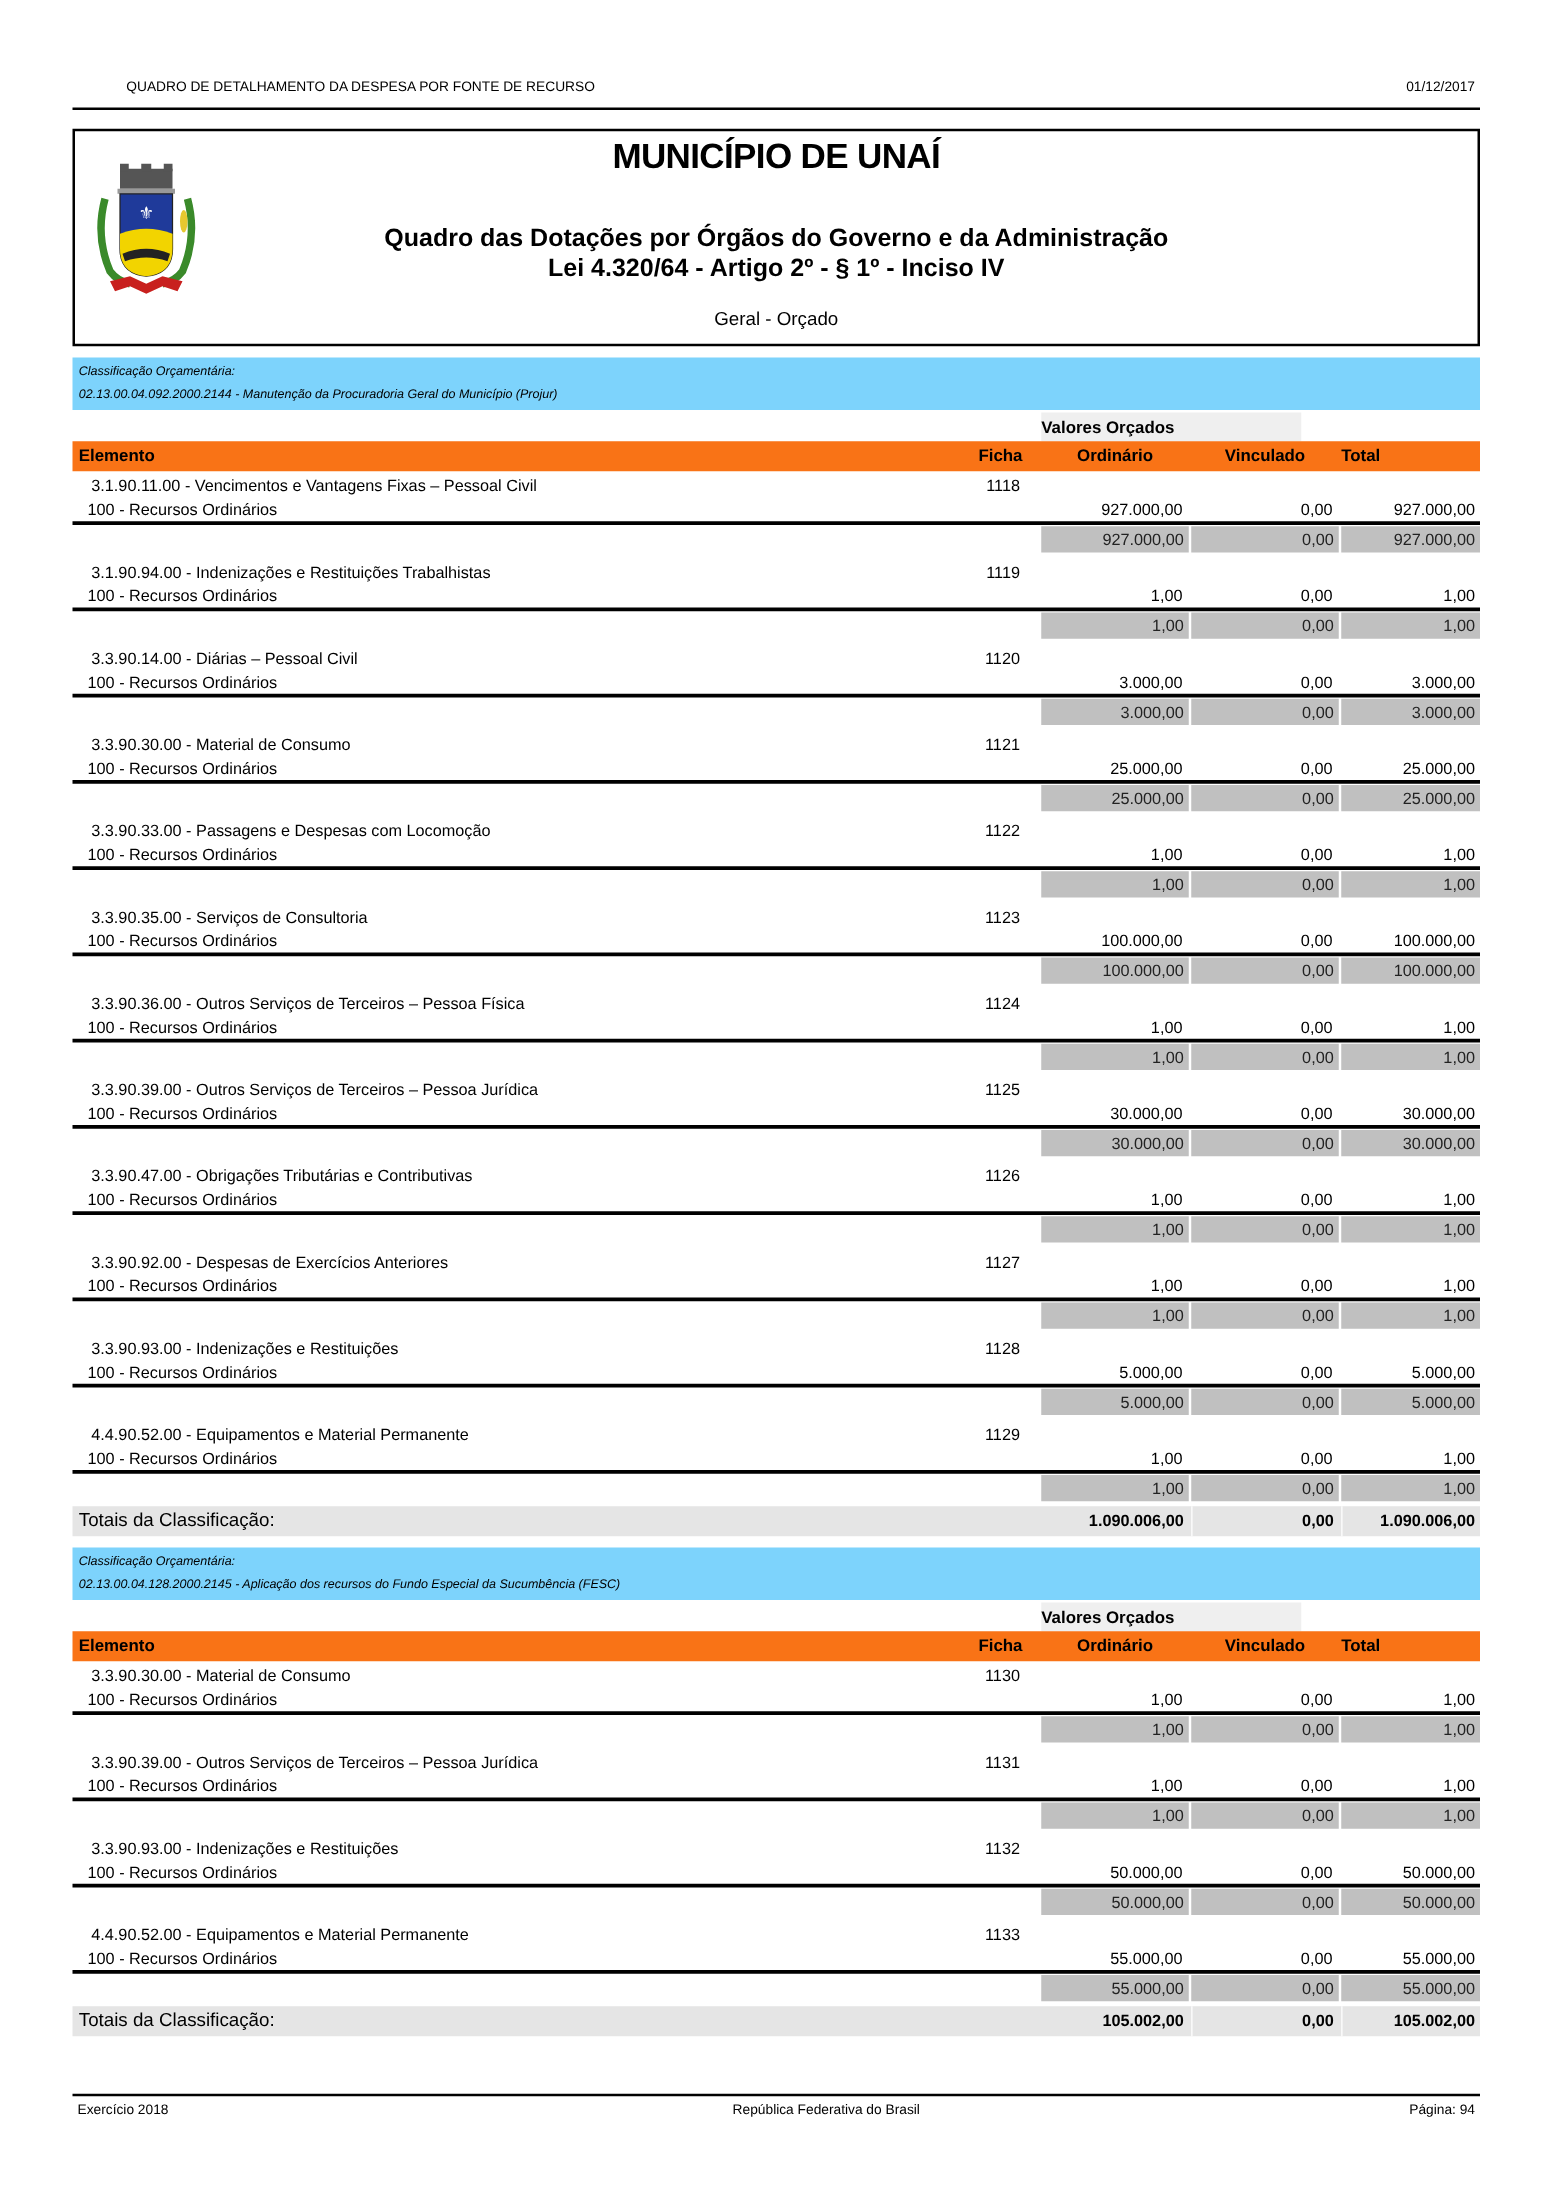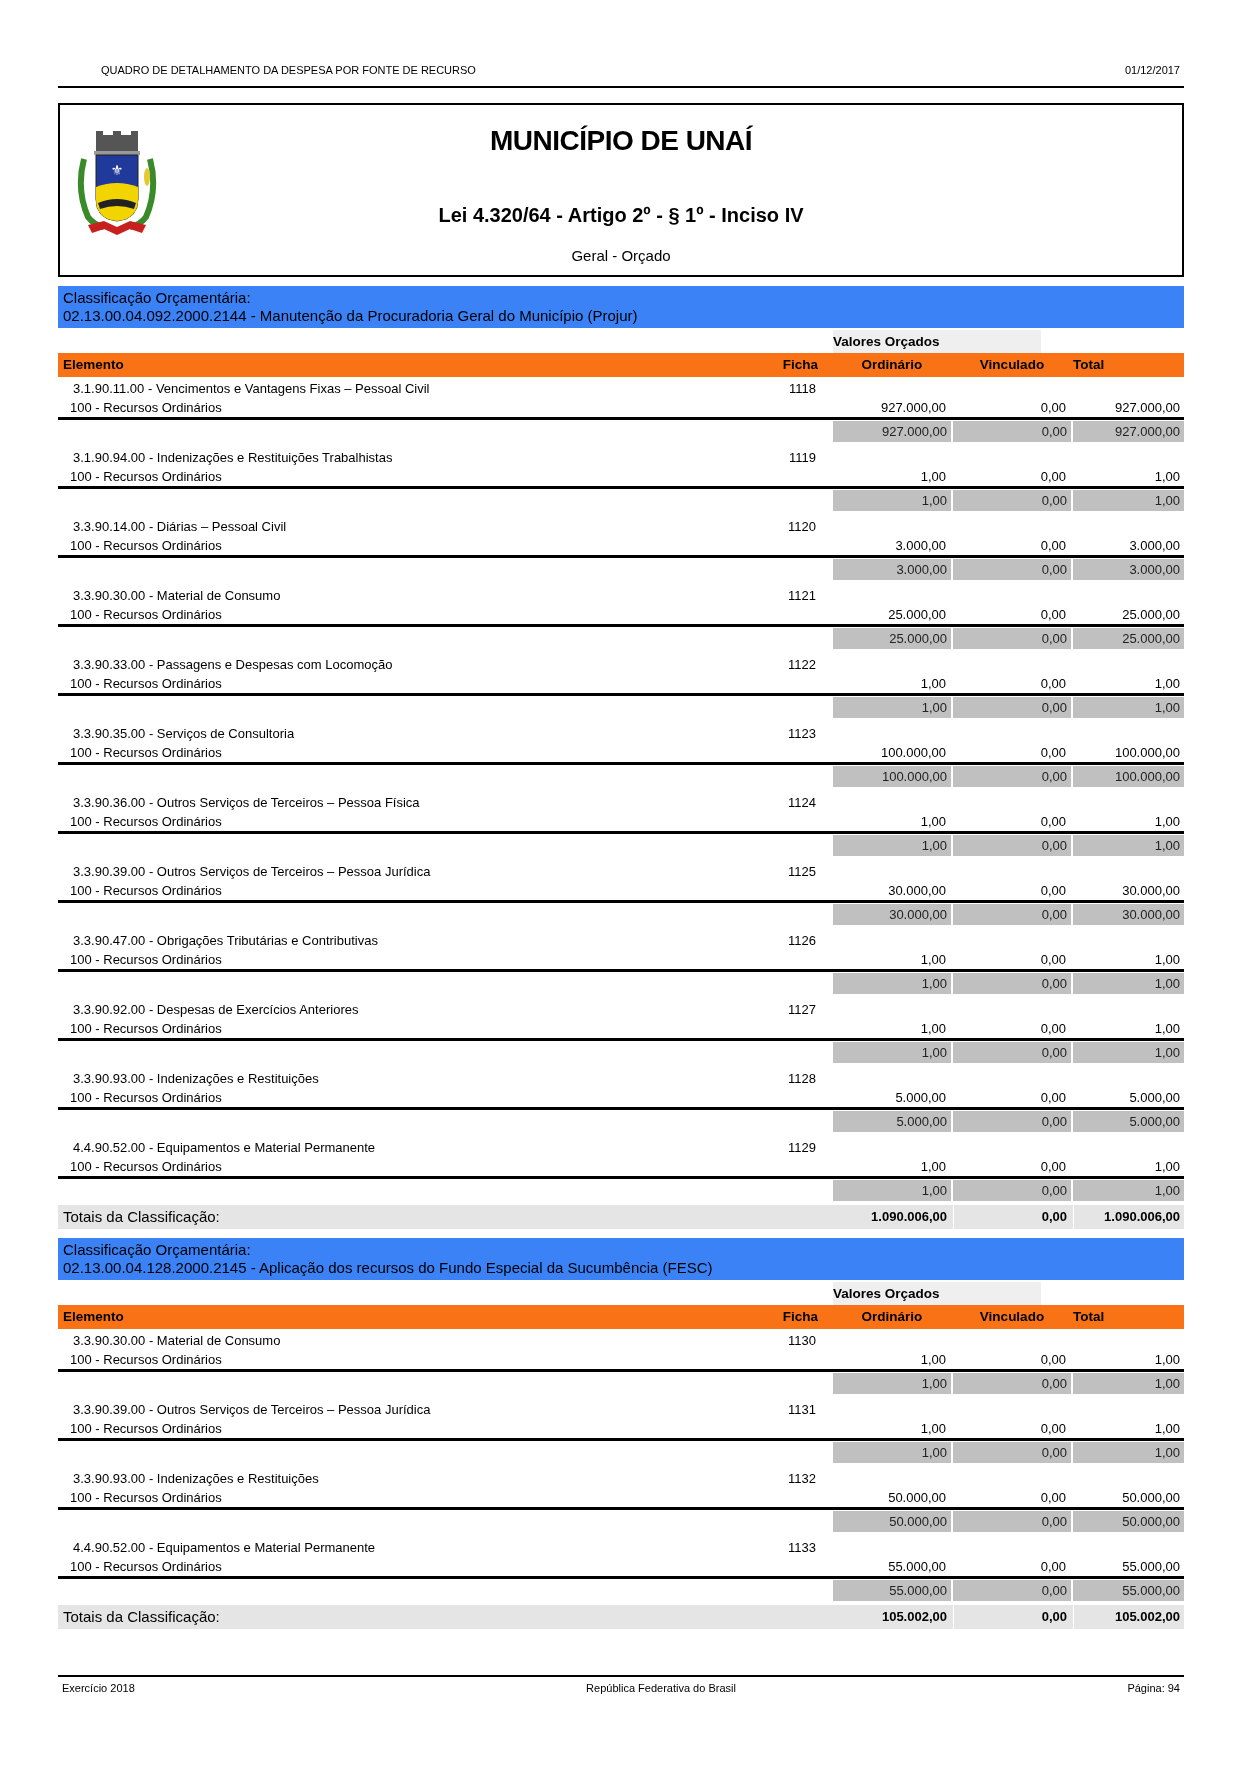--- a/index.html
+++ b/index.html
@@ -7,28 +7,28 @@
   body { font-family: "Liberation Sans", sans-serif; color: #000; position: relative; }
 
   .top-meta { position: absolute; left: 62px; top: 64px; width: 1118px; height: 16px; font-size: 11px; }
   .top-meta .left { position: absolute; left: 4px; top: 0; margin-left: 35px; }
   .top-meta .right { position: absolute; right: 0; top: 0; }
   .top-rule { position: absolute; left: 58px; top: 86px; width: 1126px; height: 2px; background: #000; }
 
   .header-box { position: absolute; left: 58px; top: 103px; width: 1126px; height: 174px; border: 2px solid #000; }
   .crest { position: absolute; left: 14px; top: 24px; width: 86px; height: 110px; }
   .h-title { position: absolute; left: 0; width: 100%; text-align: center; }
-  .h1 { top: 20px; font-size: 28px; font-weight: bold; letter-spacing: -0.5px; }
+  .h1 { top: 4px; font-size: 28px; font-weight: bold; letter-spacing: -0.5px; }
   .h2 { top: 42px; font-size: 25px; }
   .h3 { top: 75px; font-size: 20px; font-weight: bold; }
   .h4 { top: 99px; font-size: 20px; font-weight: bold; }
   .h5 { top: 142px; font-size: 15px; }
 
   .section { position: absolute; left: 58px; width: 1126px; }
-  .class-head { background: #3b82f6; height: 42px; padding: 3px 5px; font-size: 15px; line-height: 18px; }
+  .class-head { background: #7dd3fc; height: 42px; padding: 3px 5px; font-size: 10px; line-height: 18px; font-style: italic; }
   .col-head-1 { position: relative; height: 25px; }
   .col-head-1 .valores { position: absolute; left: 775px; width: 208px; top: 2px; height: 23px; background: #efefef; text-align: left; font-size: 13.5px; font-weight: bold; line-height: 23px; }
   .col-head-2 { position: relative; height: 24px; background: #f97316; font-size: 13.5px; font-weight: bold; line-height: 24px; }
   .col-head-2 span { position: absolute; top: 0; }
   .c-elem { left: 5px; }
   .c-ficha { left: 700px; width: 60px; text-align: right; }
   .c-ord { left: 775px; width: 118px; text-align: center; }
   .c-vinc { left: 895px; width: 118px; text-align: center; }
   .c-tot { left: 1015px; width: 111px; }
 
@@ -78,20 +78,21 @@
     <rect x="39" y="2" width="8" height="6" fill="#555"></rect>
     <rect x="57" y="2" width="7" height="6" fill="#555"></rect>
     <rect x="20" y="22" width="46" height="4" fill="#999"></rect>
     <path d="M22 26 H64 V70 Q64 90 43 92 Q22 90 22 70 Z" fill="#1f3a9a" stroke="#222" stroke-width="1"></path>
     <path d="M22 58 Q43 50 64 58 V70 Q64 90 43 92 Q22 90 22 70 Z" fill="#f2d400"></path>
     <path d="M24 74 Q43 66 62 74 L60 80 Q43 74 26 80 Z" fill="#222"></path>
     <text x="43" y="46" font-size="14" text-anchor="middle" fill="#fff" font-family="DejaVu Sans, sans-serif">⚜</text>
     <path d="M14 96 L30 92 L43 98 L56 92 L72 96 L68 104 L56 100 L43 106 L30 100 L18 104 Z" fill="#c8201e"></path>
   </svg>
   <div class="h-title h1">MUNICÍPIO DE UNAÍ</div>
+  <div class="h-title h3">Quadro das Dotações por Órgãos do Governo e da Administração</div>
   <div class="h-title h4">Lei 4.320/64 - Artigo 2º - § 1º - Inciso IV</div>
   <div class="h-title h5">Geral - Orçado</div>
 </div>
 
 <div class="section" id="sec0" style="top:286px;">
   <div class="class-head">
     <div>Classificação Orçamentária:</div>
     <div>02.13.00.04.092.2000.2144 - Manutenção da Procuradoria Geral do Município (Projur)</div>
   </div>
   <div class="col-head-1">

